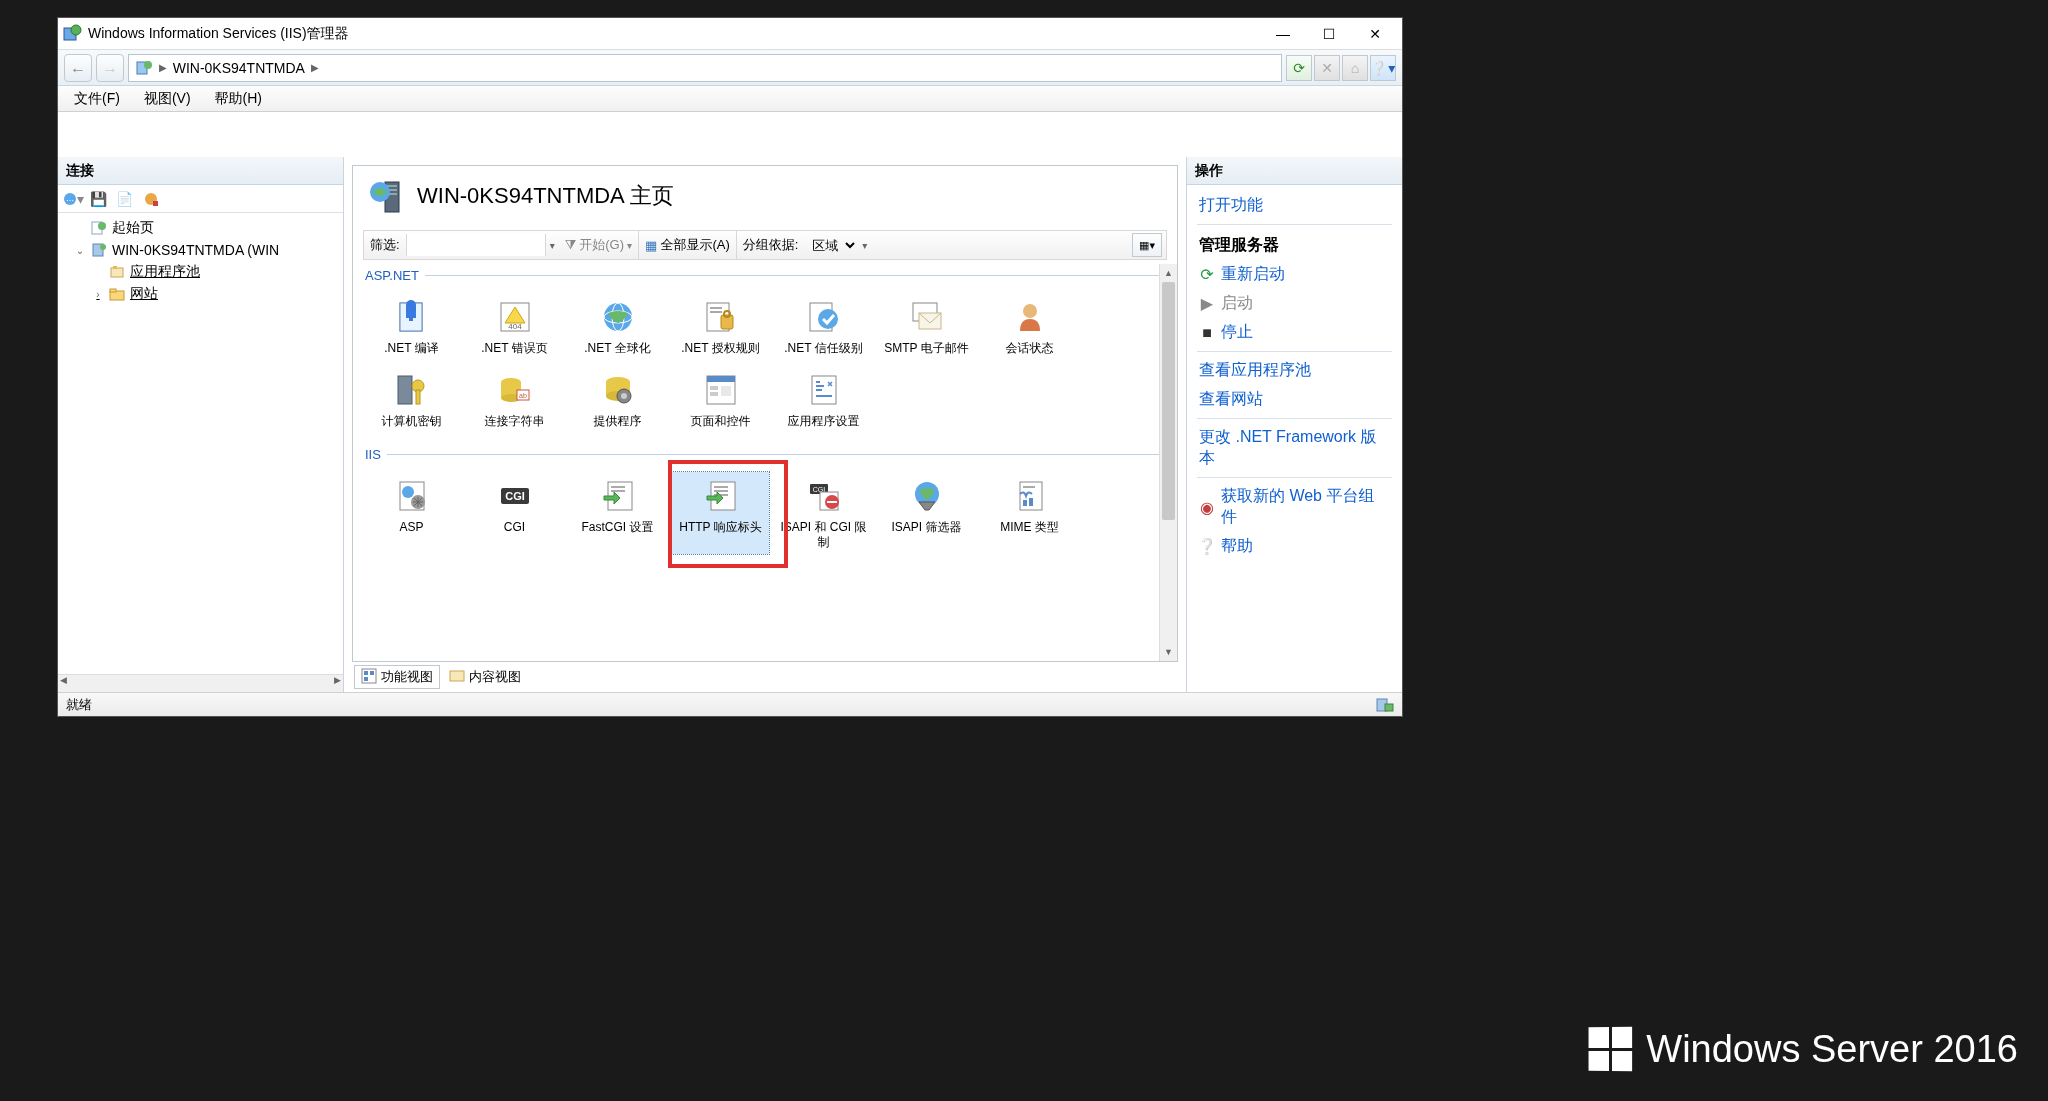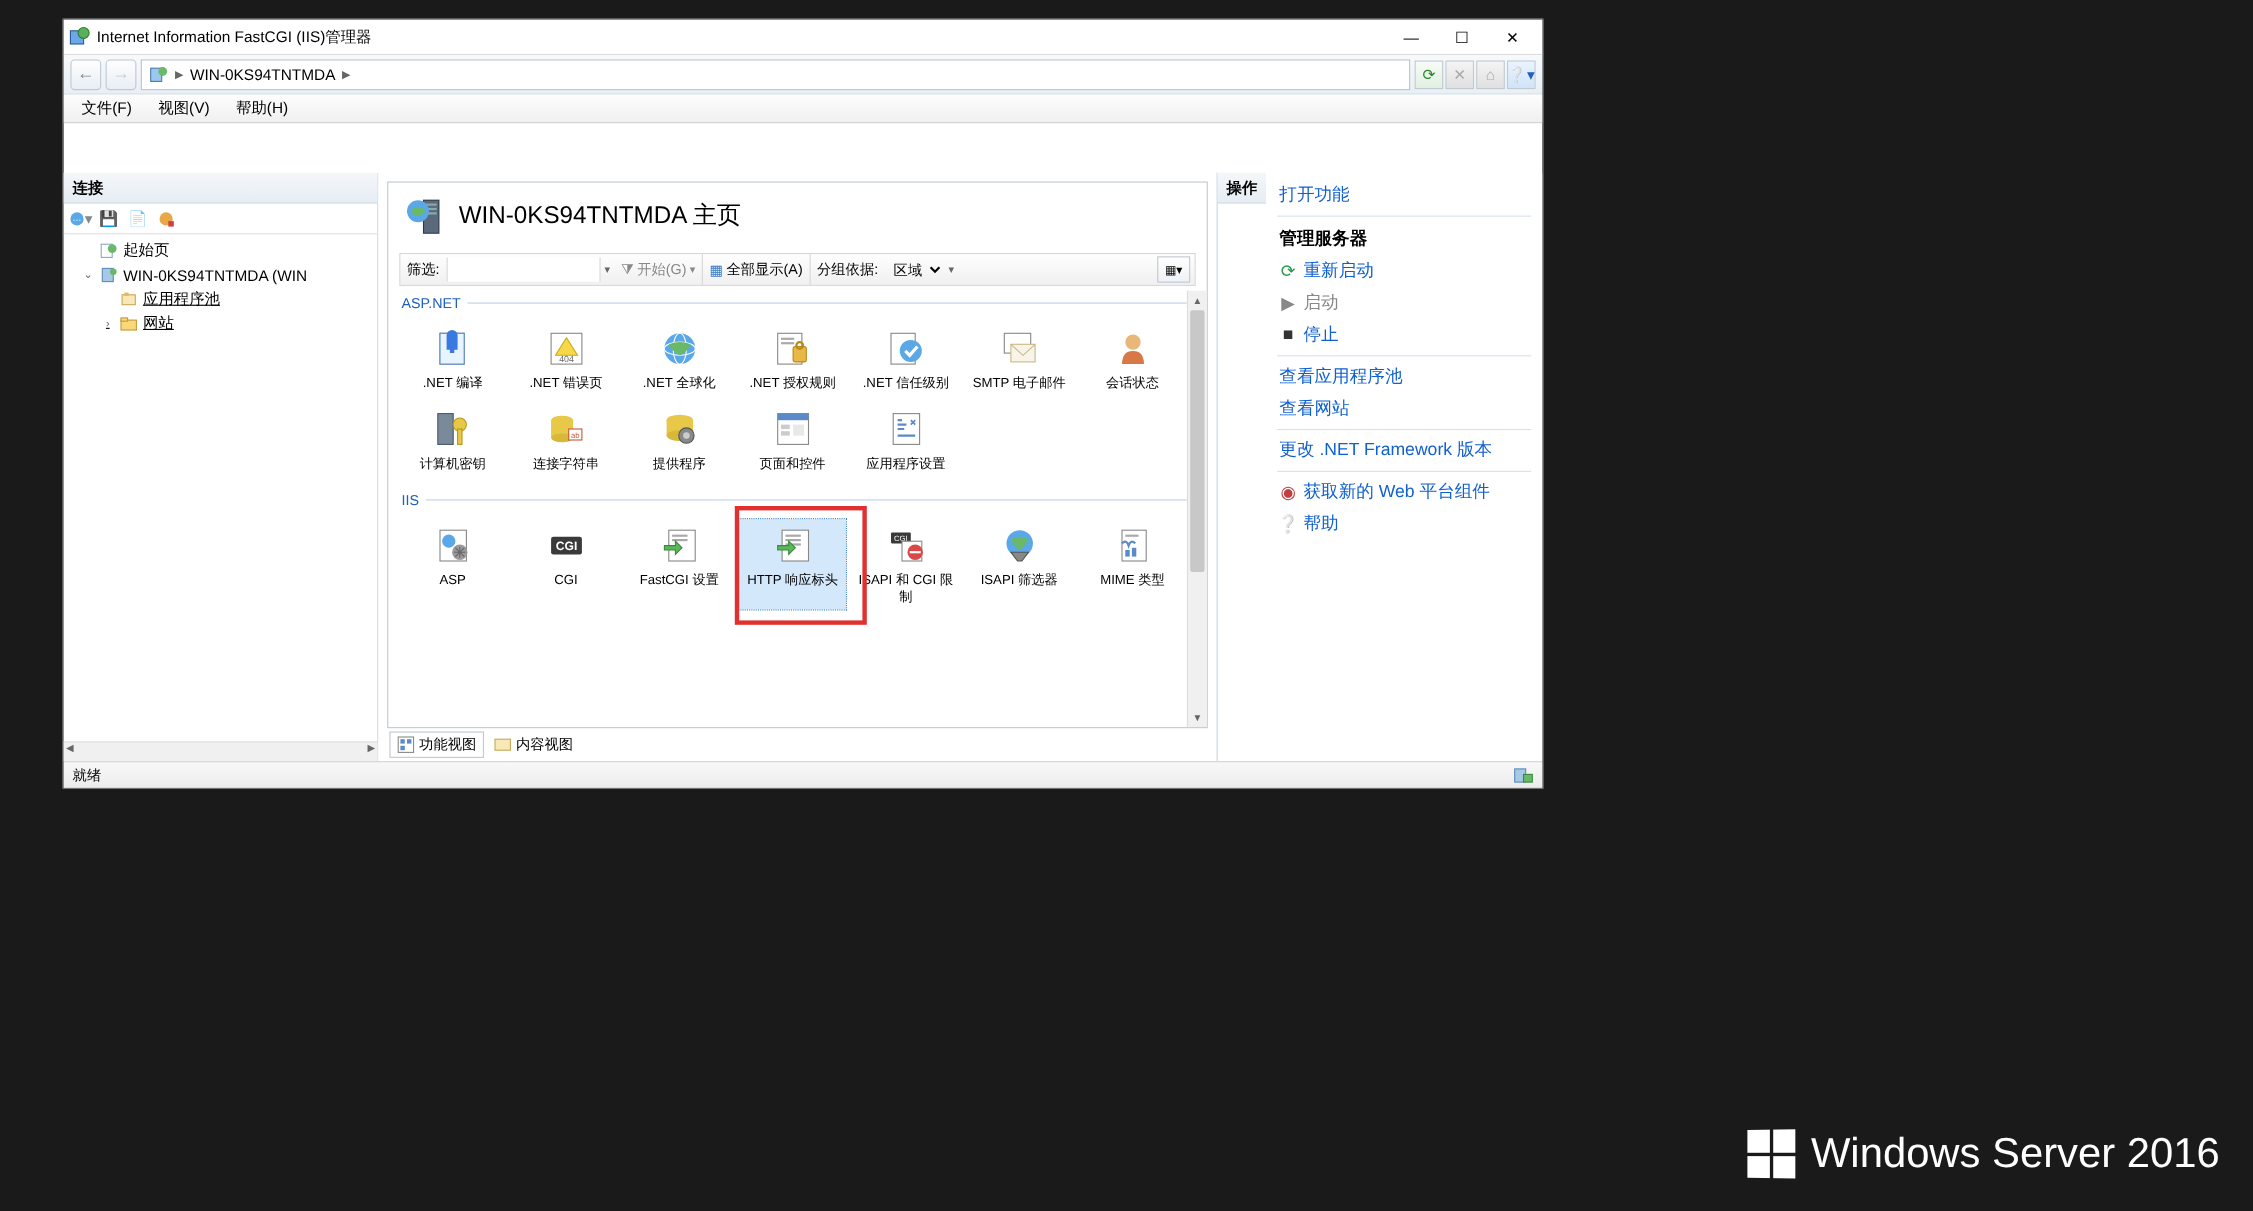--- a/index.html
+++ b/index.html
@@ -48,24 +48,24 @@
 .icon-area { flex: 1; overflow: auto; padding: 0 4px 10px 10px; position: relative; }
 .group-header { color: #2060c0; font-size: 13px; padding: 4px 2px; display: flex; align-items: center; gap: 6px; }
 .group-header .line { flex: 1; height: 1px; background: #c0d0e8; }
 .group-header .chev { color: #2060c0; font-size: 11px; }
 .icon-grid { display: flex; flex-wrap: wrap; gap: 6px 6px; padding: 6px 0 10px 0; }
 .feature { width: 97px; display: flex; flex-direction: column; align-items: center; text-align: center; font-size: 12px; padding: 4px 2px; line-height: 1.25; position: relative; }
 .feature.selected { background: #d4e8fc; outline: 1px dotted #4080c0; }
 .feature .fic { width: 40px; height: 40px; margin-bottom: 4px; display: flex; align-items: center; justify-content: center; }
 .highlight-box { position: absolute; border: 4px solid #e03030; pointer-events: none; }
 .view-tabs { height: 30px; display: flex; align-items: center; gap: 2px; padding: 4px 2px; font-size: 13px; }
-.view-tab { display: flex; align-items: center; gap: 4px; padding: 2px 6px; border: 1px solid transparent; }
+.view-tab { display: flex; gap: 4px; padding: 2px 6px; border: 1px solid transparent; }
 .view-tab.active { border: 1px solid #c0c8d0; background: #fff; }
 .view-tab .vic { width: 16px; height: 16px; }
-.right { width: 296px; border-left: 1px solid #c8d4e0; background: #fff; display: flex; flex-direction: row; }
+.right { width: 216px; border-left: 1px solid #c8d4e0; background: #fff; display: flex; flex-direction: column; }
 .actions { flex: 1; padding: 6px 10px; font-size: 16px; overflow: auto; }
 .actions .link { color: #1060d0; padding: 4px 2px; display: flex; align-items: center; gap: 6px; cursor: default; }
 .actions .subhead { font-weight: bold; padding: 6px 2px 4px 2px; color: #000; }
 .actions .aic { width: 16px; height: 16px; display: inline-flex; align-items: center; justify-content: center; }
 .actions hr { border: none; border-top: 1px solid #d8e0ea; margin: 4px 0; }
 .statusbar { height: 24px; background: linear-gradient(#f8f8f8,#ececec); border-top: 1px solid #d0d0d0; display: flex; align-items: center; padding: 0 8px; font-size: 13px; justify-content: space-between; }
 .scrollbar-v { width: 18px; background: #f0f0f0; border-left: 1px solid #ddd; position: absolute; right: 0; top: 0; bottom: 0; }
 .scrollbar-v .thumb { position: absolute; top: 18px; height: 60%; left: 2px; right: 2px; background: #c8c8c8; border-radius: 2px; }
 .scrollbar-v .arr { height: 18px; display: flex; align-items: center; justify-content: center; font-size: 9px; color: #666; }
 .hscroll-left { height: 18px; background: #f0f0f0; border-top: 1px solid #ddd; display: flex; justify-content: space-between; font-size: 9px; color: #666; padding: 0 2px; }
@@ -79,21 +79,21 @@
 
 <div class="window">
 
   <div class="titlebar">
     <span class="icon">
       <svg viewBox="0 0 20 20">
           <rect x="2" y="4" width="12" height="12" fill="#6aa8e8" stroke="#2a5a9a"></rect>
           <circle cx="14" cy="6" r="5" fill="#5ab05a" stroke="#2a7a2a"></circle>
         </svg>
     </span>
-    <span class="title">Internet Information FastCGI (IIS)管理器</span>
+    <span class="title">Windows Information Services (IIS)管理器</span>
     <div class="win-controls">
       <div class="btn">—</div>
       <div class="btn">☐</div>
       <div class="btn">✕</div>
     </div>
   </div>
 
   <div class="navbar">
     <div class="nav-btn">←</div>
     <div class="nav-btn" style="color:#ccc">→</div>

